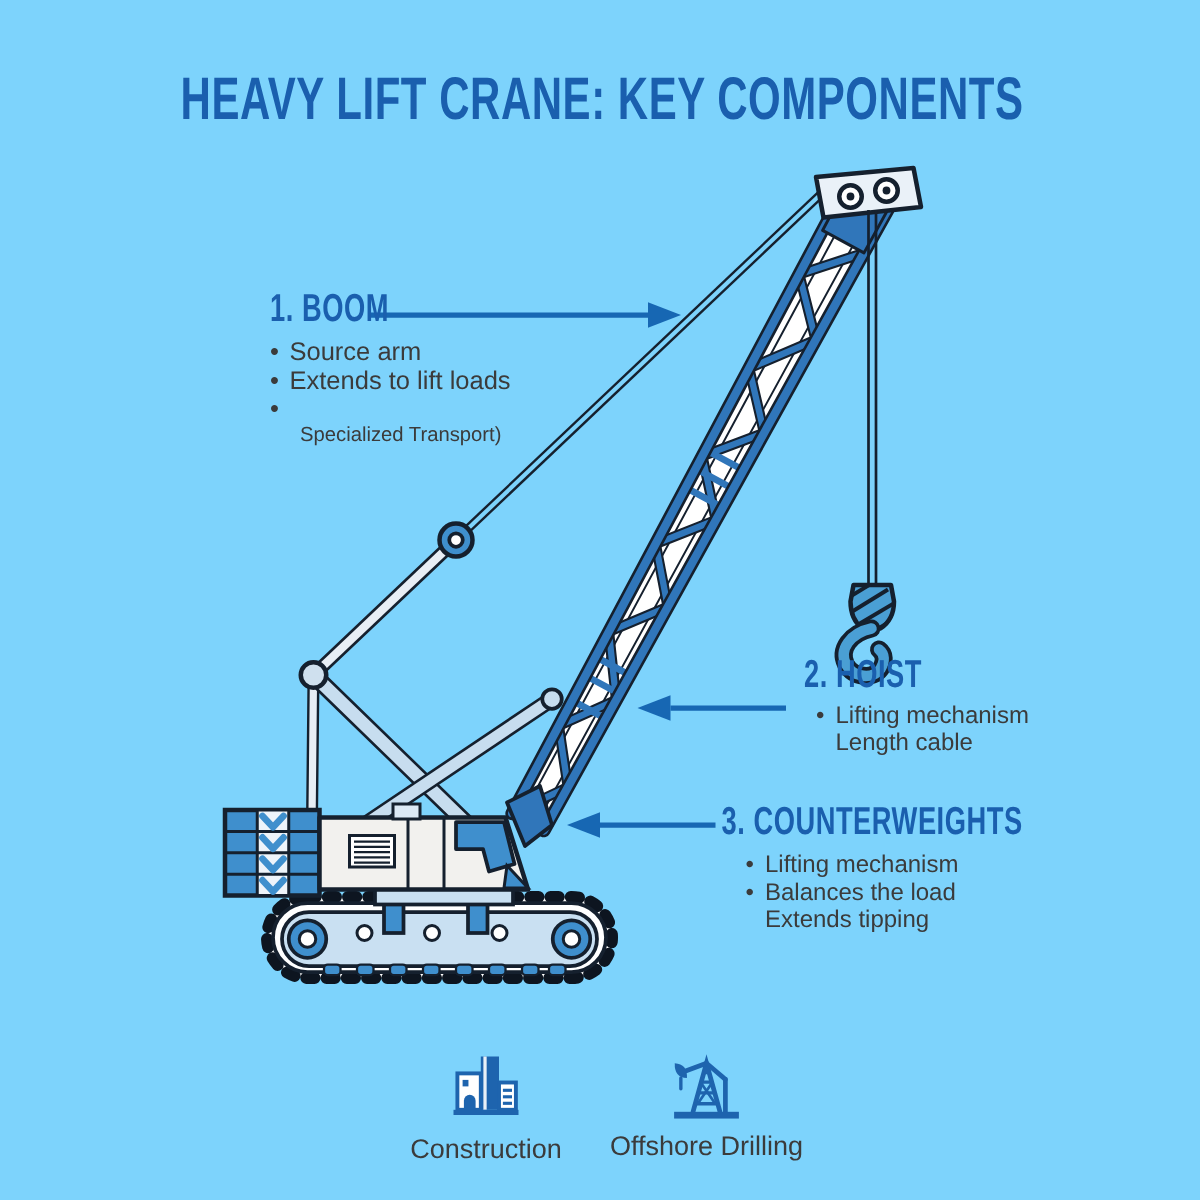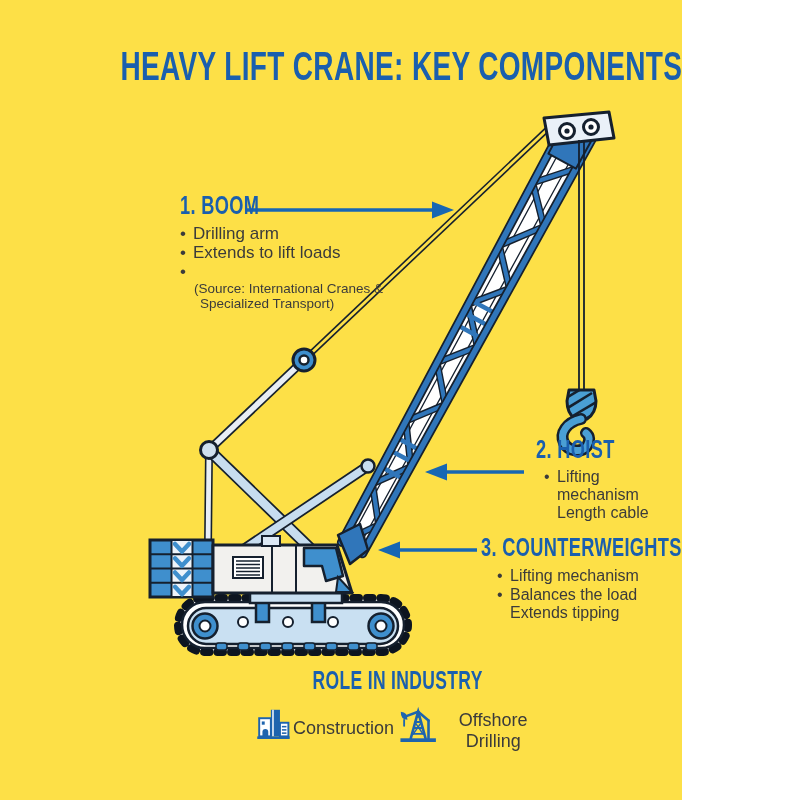--- a/index.html
+++ b/index.html
@@ -1,30 +1,30 @@
 <!DOCTYPE html>
 <html><head>
 <meta charset="utf-8">
 <style>
   html,body{margin:0;padding:0;background:#fff;}
-  .stage{position:relative;width:682px;height:800px;background:#fde047;overflow:hidden;
+  .stage{position:relative;width:800px;height:800px;background:#7dd3fc;overflow:hidden;
          font-family:"Liberation Sans", sans-serif;}
   .abs{position:absolute;}
   .cond{display:inline-block;transform:scaleX(.70);transform-origin:0 50%;white-space:nowrap;
         font-weight:bold;color:#1a5fae;letter-spacing:.5px;}
   .cond-center{transform-origin:50% 50%;}
   .title{font-size:40px;line-height:1;}
   .h2{font-size:26px;line-height:1;}
   .brow{display:flex;align-items:flex-start;color:#3b3b3b;}
   .brow .dot{width:13px;flex:0 0 13px;text-align:left;}
   .boom-b{font-size:17px;line-height:19px;}
   .sm-b{font-size:16px;line-height:18px;}
   .src{font-size:13.5px;line-height:15px;color:#3b3b3b;margin-left:14px;}
   .ind-label{font-size:18px;color:#3b3b3b;text-align:center;}
-  .ind-col{display:flex;flex-direction:row;align-items:center;}
+  .ind-col{display:flex;flex-direction:column;align-items:center;}
   svg{display:block;}
 </style>
 </head>
 <body>
 
 <div class="stage">
 
   <svg class="abs" style="left:0;top:0" width="800" height="800" viewBox="0 0 800 800">
 
     <g>
@@ -187,30 +187,29 @@
 
   <div class="abs" style="left:0;top:46;width:800px;text-align:center;top:46px">
     <span class="cond cond-center title">HEAVY LIFT CRANE: KEY COMPONENTS</span>
   </div>
 
   <div class="abs" style="left:164px;top:192px;margin-left:16px;">
     <span class="cond h2">1. BOOM</span>
     <div style="margin-top:6px">
       <div class="brow boom-b">
         <span class="dot">•</span>
-        <span>Drilling arm</span>
+        <span>Source arm</span>
       </div>
       <div class="brow boom-b">
         <span class="dot">•</span>
         <span>Extends to lift loads</span>
       </div>
       <div class="brow boom-b">
         <span class="dot">•</span>
       </div>
-      <div class="src">(Source: International Cranes &amp;</div>
       <div class="src" style="margin-left:20px">Specialized Transport)</div>
     </div>
   </div>
 
   <div class="abs" style="left:536px;top:436px;">
     <span class="cond h2">2. HOIST</span>
     <div style="margin-top:6px;margin-left:8px">
       <div class="brow sm-b">
         <span class="dot">•</span>
         <span>Lifting mechanism</span>
@@ -233,23 +232,20 @@
         <span class="dot">•</span>
         <span>Balances the load</span>
       </div>
       <div class="brow sm-b" style="line-height:18.5px">
         <span class="dot"></span>
         <span>Extends tipping</span>
       </div>
     </div>
   </div>
 
-  <div class="abs" style="left:0;top:668px;width:796px;text-align:center;">
-    <span class="cond cond-center" style="font-size:25px;line-height:1">ROLE IN INDUSTRY</span>
-  </div>
 
   <div class="abs ind-col" style="left:254px;top:700px;width:140px;">
     <svg width="52" height="52" viewBox="0 0 60 60">
       <rect x="26" y="5" width="14" height="41" fill="#1e64ae"></rect>
       <rect x="28" y="5" width="2.5" height="41" fill="#ffffff" opacity="0.9"></rect>
       <rect x="8" y="18" width="18" height="28" fill="#ffffff" stroke="#1e64ae" stroke-width="3"></rect>
       <rect x="12" y="23" width="4.5" height="5" fill="#1e64ae"></rect>
       <path d="M13,46 v-7 a4.5,4.5 0 0 1 9,0 v7 Z" fill="#1e64ae"></path>
       <rect x="40" y="25" width="13" height="21" fill="#ffffff" stroke="#1e64ae" stroke-width="3"></rect>
       <g stroke="#1e64ae" stroke-width="2.4">
@@ -273,16 +269,16 @@
         <line x1="23.5" y1="42" x2="34.5" y2="26" stroke-width="2"></line>
         <line x1="36.5" y1="42" x2="25.5" y2="26" stroke-width="2"></line>
         <line x1="30" y1="12" x2="14" y2="18" stroke-width="3.5"></line>
         <line x1="30" y1="12" x2="44" y2="24" stroke-width="3.5"></line>
         <line x1="44" y1="24" x2="44" y2="48" stroke-width="3.5"></line>
         <line x1="11" y1="23" x2="11" y2="31" stroke-width="2.5"></line>
       </g>
       <path d="M6.5,12 Q16,12.5 15.5,23 Q6,22.5 6.5,12 Z" fill="#1e64ae"></path>
       <rect x="6" y="48" width="48" height="5" fill="#1e64ae"></rect>
     </svg>
-    <div class="ind-label" style="margin-top:12px">Offshore Drilling</div>
+    <div class="ind-label" style="margin-top:2px">Offshore Drilling</div>
   </div>
 
 </div>
 
 </body></html>

